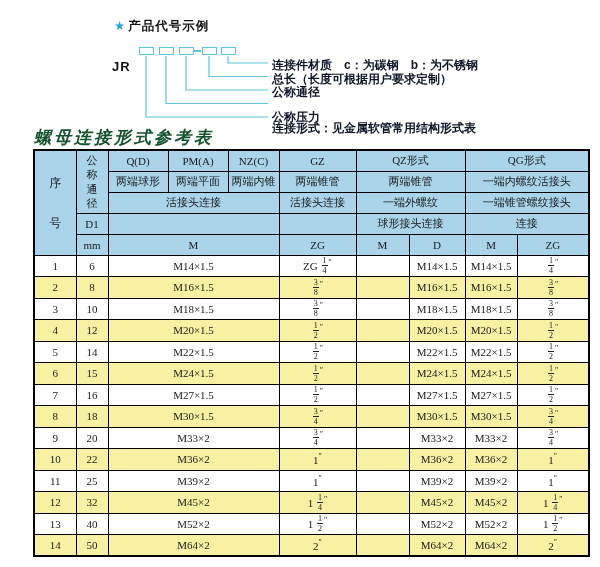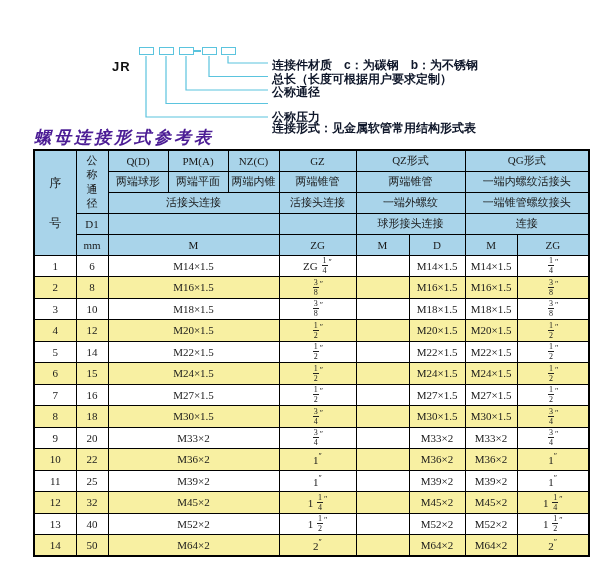--- a/index.html
+++ b/index.html
@@ -13,21 +13,21 @@
   .star-title .star{color:var(--cyan);margin-right:2px;font-weight:normal;}
   .jr-label{position:absolute;left:112px;top:59px;font-size:13px;font-weight:600;letter-spacing:1px;}
   .code-box{position:absolute;top:47px;width:15px;height:8px;border:1.5px solid var(--cyan);background:#fff;}
   .cb1{left:139px}.cb2{left:159px}.cb3{left:179px}.cb4{left:202px}.cb5{left:221px}
   .code-dash{position:absolute;top:50px;left:194px;width:7px;height:2px;background:var(--cyan);}
   .dsvg{position:absolute;left:0;top:0;width:600px;height:130px;pointer-events:none;}
   .dlabel{position:absolute;left:272px;font-size:12px;font-weight:bold;white-space:nowrap;color:#0f172a;}
 
   
   .tbl-title{position:absolute;left:34px;top:126px;font-size:17px;font-weight:bold;font-style:italic;
-             letter-spacing:3px;font-family:"Liberation Serif",serif;color:#4c1d95;}
+             letter-spacing:3px;font-family:"Liberation Serif",serif;color:#14532d;}
 
   
   table{position:absolute;left:33px;top:149px;width:555px;border-collapse:collapse;table-layout:fixed;
         font-family:"Liberation Serif",serif;font-size:11px;color:#1a1a1a;
         border:2px solid var(--bd);}
   th,td{border:1px solid var(--bd);text-align:center;vertical-align:middle;padding:0 1px;
         font-weight:normal;overflow:hidden;}
   thead th{background:var(--hdr);}
   thead tr{height:21px;}
   tbody tr{height:21.5px;background:#fff;}
@@ -38,20 +38,23 @@
   .fr{display:inline-block;text-align:center;font-size:8px;line-height:1.15;vertical-align:-0.45em;margin:0 1px;}
   .fr b{display:block;font-weight:normal;border-bottom:1px solid #222;padding:0 1px;}
   .fr i{display:block;font-style:normal;}
   sup.pq{font-size:8px;}
 </style>
 </head>
 <body>
 
 <div class="page">
 
+  <div class="star-title">
+    <span class="star" style="color: rgb(41, 163, 212);">★</span><span>产品代号示例</span>
+  </div>
   <div class="jr-label">JR</div>
   <div class="code-box cb1"></div>
   <div class="code-box cb2"></div>
   <div class="code-box cb3"></div>
   <div class="code-dash"></div>
   <div class="code-box cb4"></div>
   <div class="code-box cb5"></div>
 
   <svg class="dsvg" viewBox="0 0 600 130">
     <polyline class="cline" points="146,56 146,117 268,117" fill="none" stroke="#5bc4de" stroke-width="1.2"></polyline>

